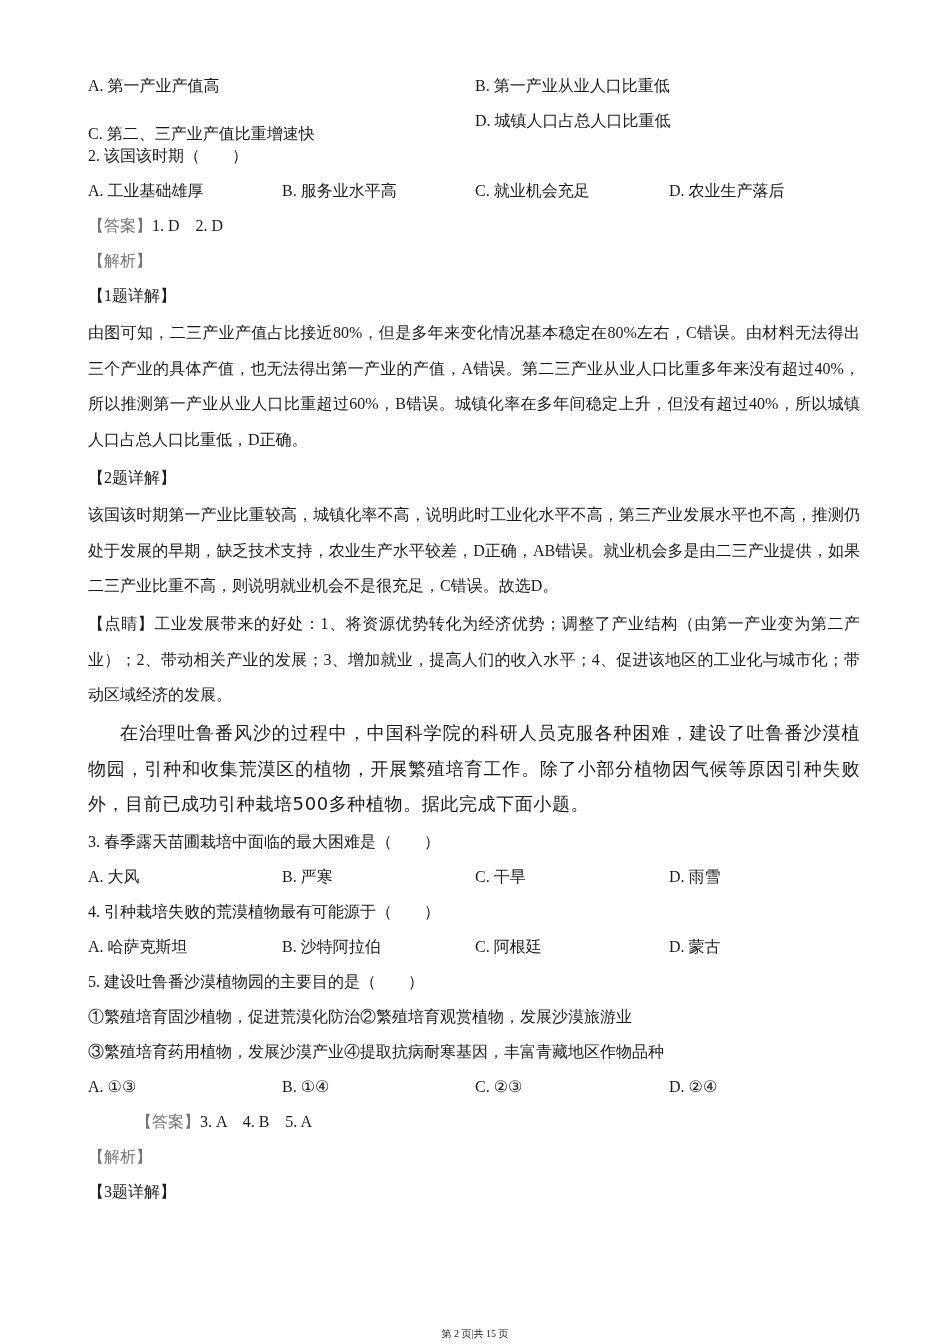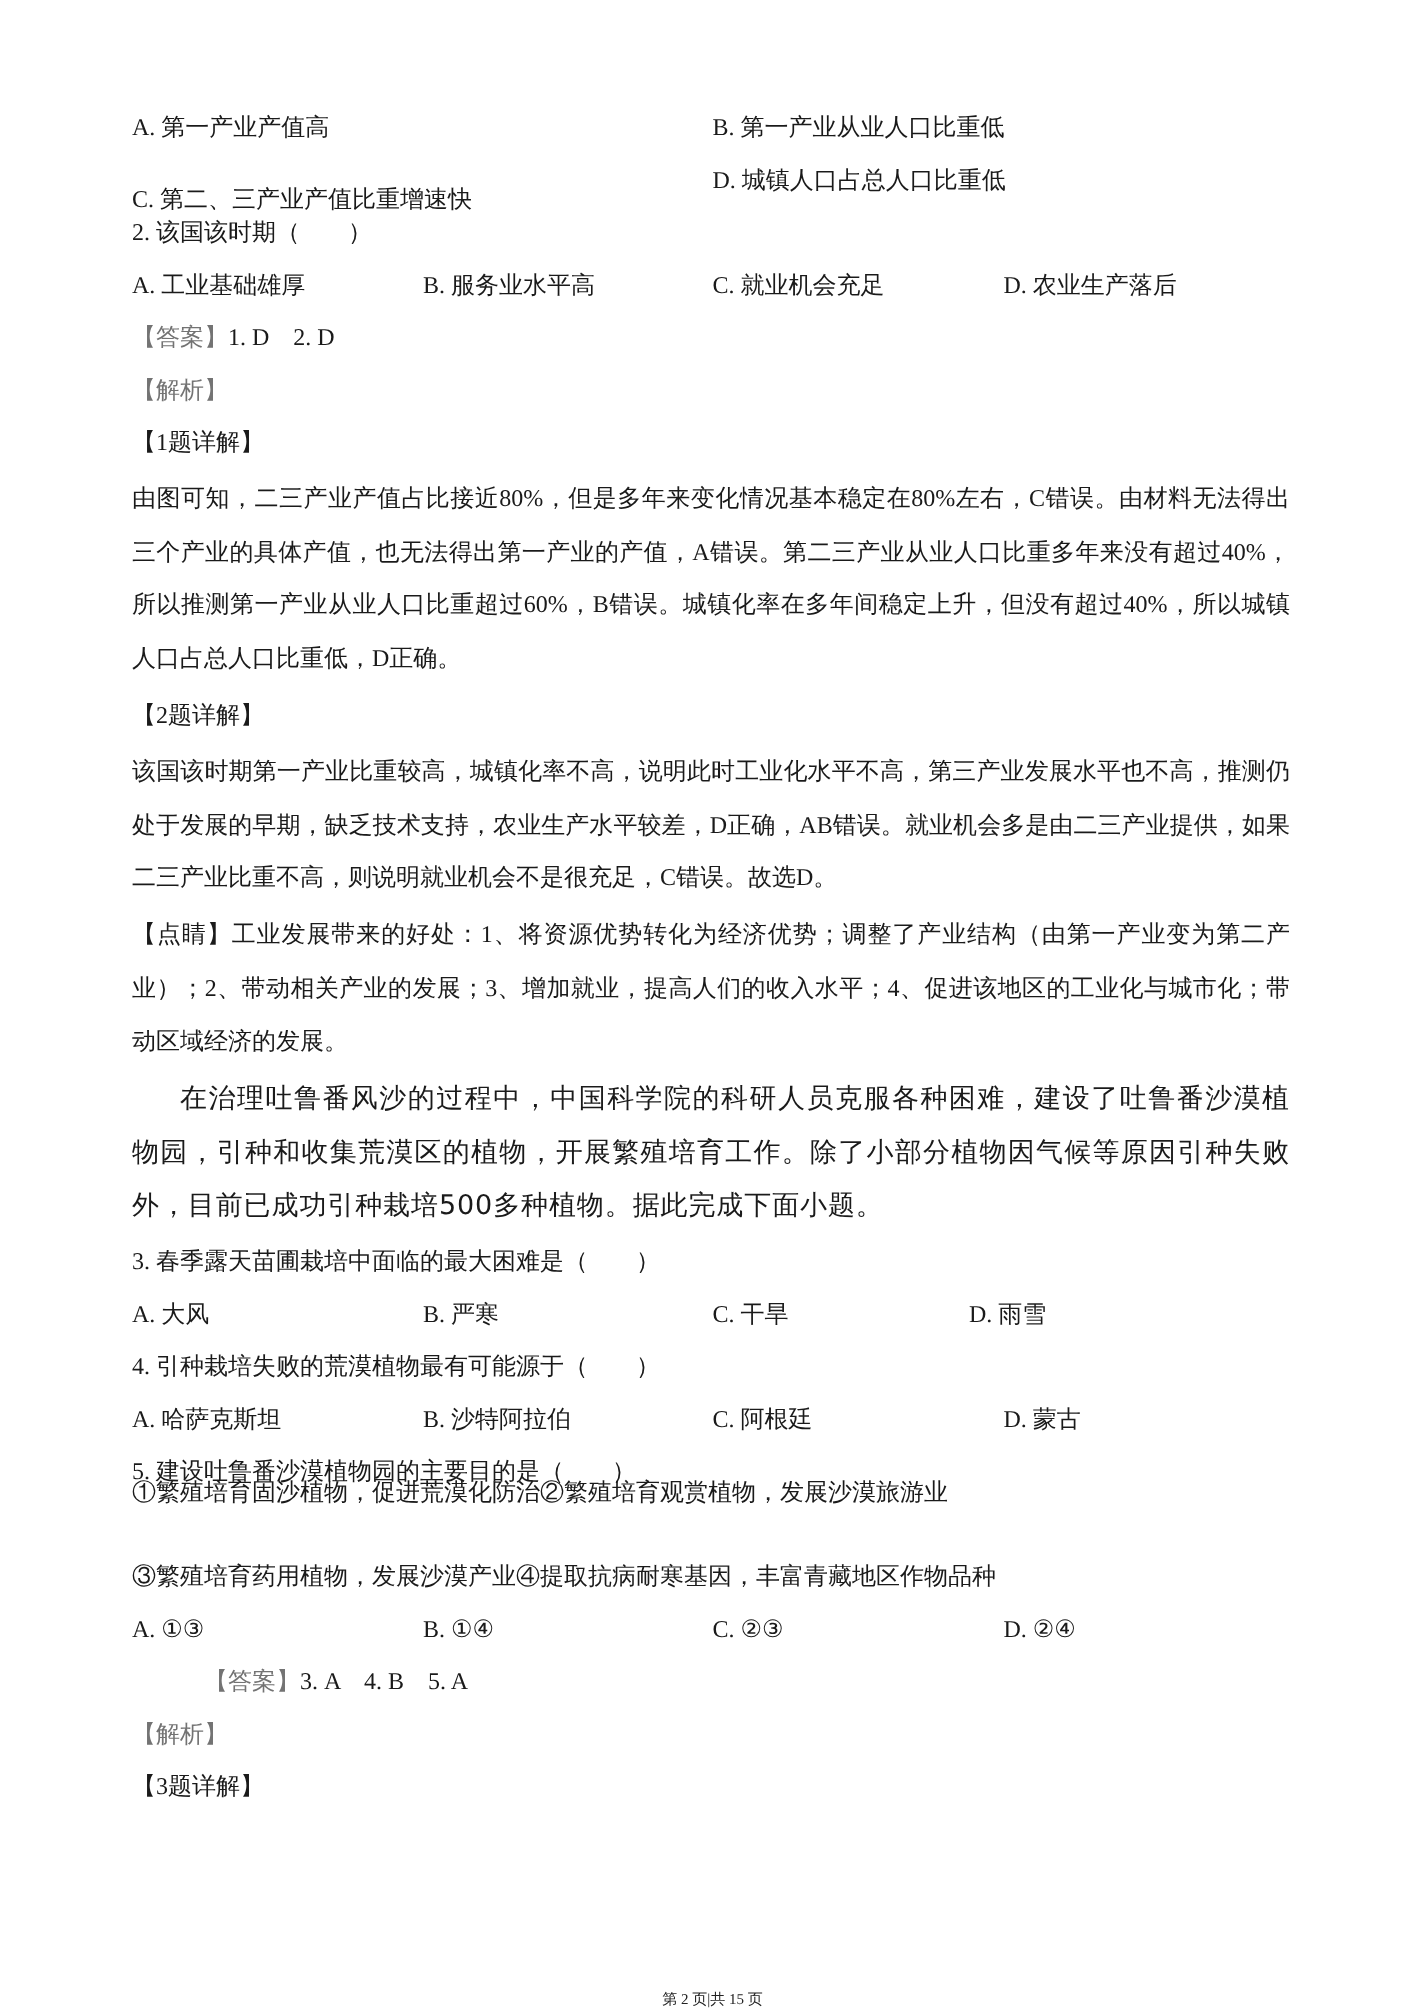--- a/index.html
+++ b/index.html
@@ -46,30 +46,30 @@
   <div class="para" style="top:606px;">
     <span>【点睛】</span><span>工业发展带来的好处：1、将资源优势转化为经济优势；调整了产业结构（由第一产业变为第二产业）；2、带动相关产业的发展；3、增加就业，提高人们的收入水平；4、促进该地区的工业化与城市化；带动区域经济的发展。</span>
   </div>
 
   <div class="para sandbox" style="top:715px;text-indent:32px;">在治理吐鲁番风沙的过程中，中国科学院的科研人员克服各种困难，建设了吐鲁番沙漠植物园，引种和收集荒漠区的植物，开展繁殖培育工作。除了小部分植物因气候等原因引种失败外，目前已成功引种栽培500多种植物。据此完成下面小题。</div>
 
   <div class="line" style="top:832px;">3. 春季露天苗圃栽培中面临的最大困难是（　　）</div>
   <div class="opt" style="left:0;top:867px;">A. 大风</div>
   <div class="opt" style="left:194px;top:867px;">B. 严寒</div>
   <div class="opt" style="left:387px;top:867px;">C. 干旱</div>
-  <div class="opt" style="left:558px;top:867px;text-align:right;">D. 雨雪</div>
+  <div class="opt" style="left:581px;top:867px;text-align:right;">D. 雨雪</div>
 
   <div class="line" style="top:902px;">4. 引种栽培失败的荒漠植物最有可能源于（　　）</div>
   <div class="opt" style="left:0;top:937px;">A. 哈萨克斯坦</div>
   <div class="opt" style="left:194px;top:937px;">B. 沙特阿拉伯</div>
   <div class="opt" style="left:387px;top:937px;">C. 阿根廷</div>
   <div class="opt" style="left:581px;top:937px;">D. 蒙古</div>
 
   <div class="line" style="top:972px;">5. 建设吐鲁番沙漠植物园的主要目的是（　　）</div>
-  <div class="line" style="top:986px;text-align:center;">①繁殖培育固沙植物，促进荒漠化防治②繁殖培育观赏植物，发展沙漠旅游业</div>
+  <div class="line" style="top:1007px;text-align:center;">①繁殖培育固沙植物，促进荒漠化防治②繁殖培育观赏植物，发展沙漠旅游业</div>
   <div class="line" style="top:1042px;">③繁殖培育药用植物，发展沙漠产业④提取抗病耐寒基因，丰富青藏地区作物品种</div>
   <div class="opt" style="left:0;top:1077px;">A. ①③</div>
   <div class="opt" style="left:194px;top:1077px;">B. ①④</div>
   <div class="opt" style="left:387px;top:1077px;">C. ②③</div>
   <div class="opt" style="left:581px;top:1077px;">D. ②④</div>
 
   <div class="line" style="top:1112px;margin-left:48px;">
     <span class="blue">【答案】</span><span>3. A　4. B　5. A</span>
   </div>
   <div class="line blue" style="top:1147px;">【解析】</div>

